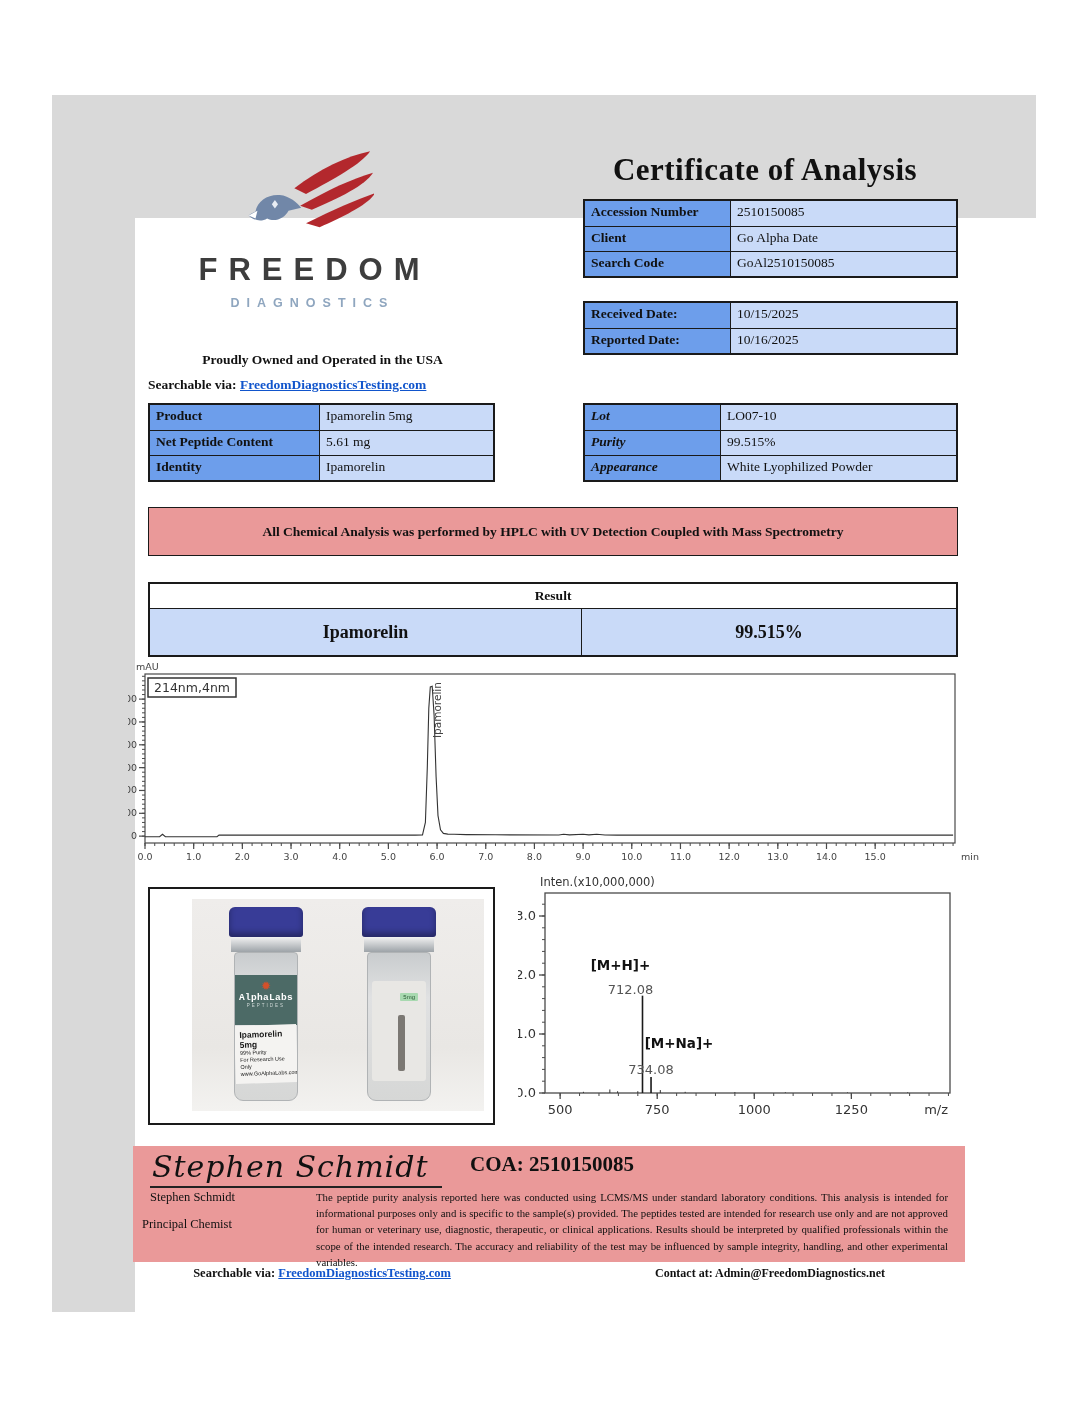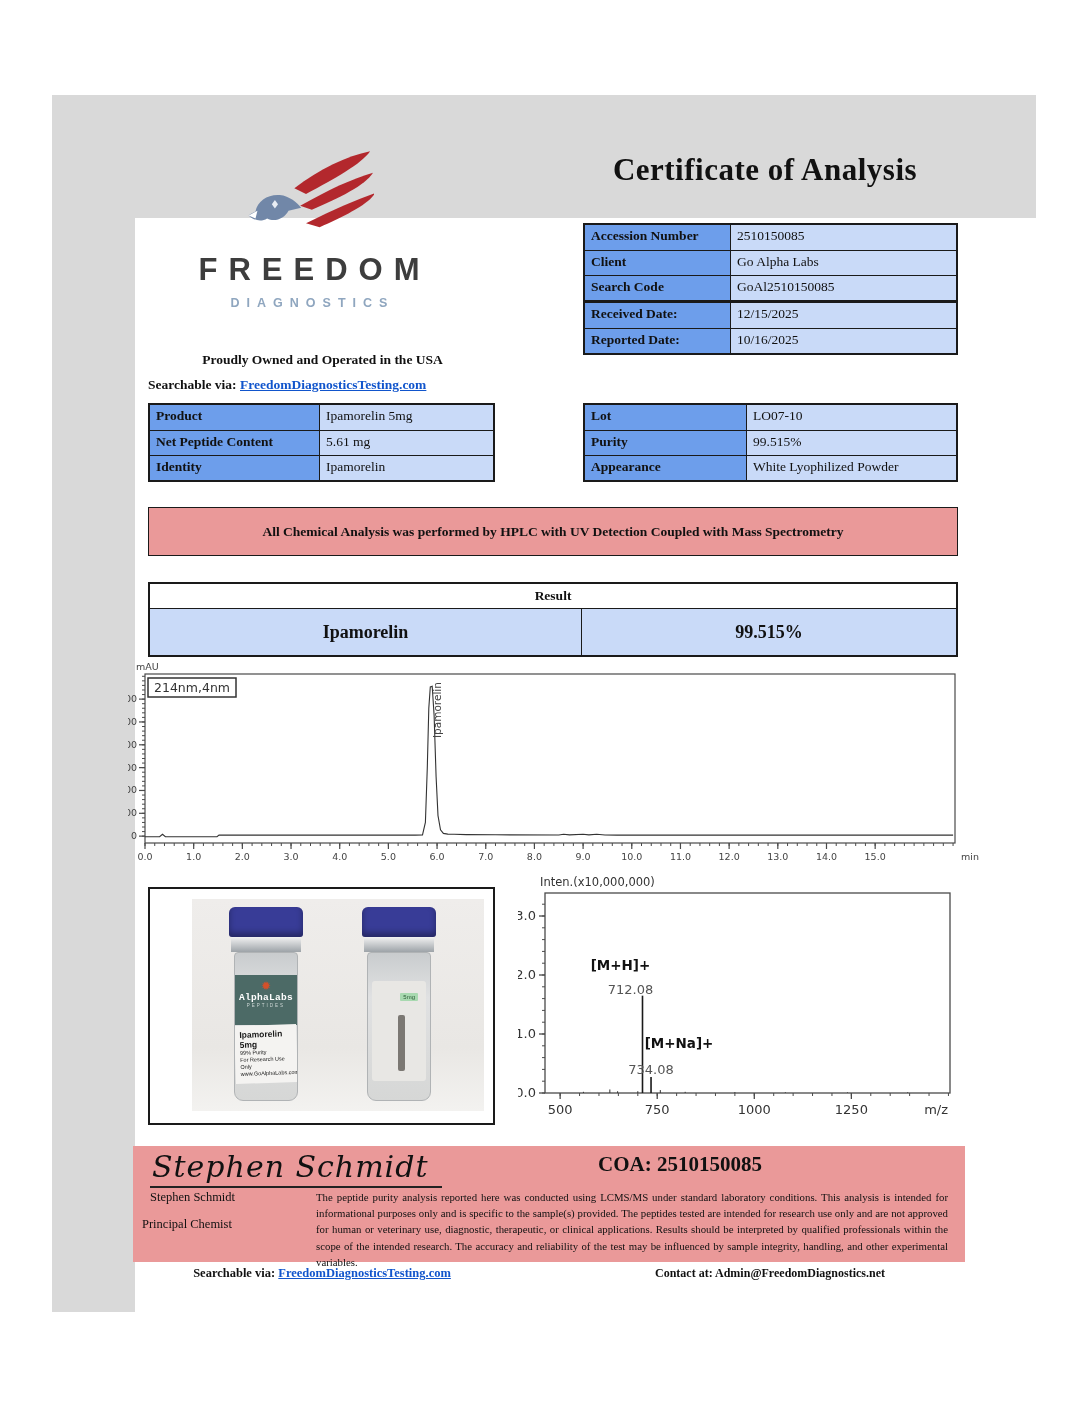--- a/index.html
+++ b/index.html
@@ -27,24 +27,24 @@
   a.lnk{color:var(--link); text-decoration:underline; cursor:pointer;}
 
   
   .tbl{border:2px solid #1a1a1a; background:#fff;}
   .t-row{display:flex; height:25px;}
   .t-row + .t-row{border-top:1.5px solid #1a1a1a;}
   .t-lab{background:var(--accent-blue); font-weight:bold; font-size:13.5px; padding:3px 0 0 6px;
          border-right:1.5px solid #1a1a1a; overflow:hidden;}
   .t-val{background:var(--light-blue); font-size:13.5px; padding:3px 0 0 6px; flex:1; overflow:hidden;}
 
-  .tbl-info{left:583px; top:199px; width:375px;margin-top:24px;} .tbl-info .t-lab{width:146px;}
+  .tbl-info{left:583px; top:199px; width:375px;} .tbl-info .t-lab{width:146px;}
   .tbl-date{left:583px; top:301px; width:375px;} .tbl-date .t-lab{width:146px;}
   .tbl-prod{left:148px; top:403px; width:347px;} .tbl-prod .t-lab{width:170px;}
-  .tbl-lot {left:583px; top:403px; width:375px;} .tbl-lot .t-lab{width:162px;}
+  .tbl-lot {left:583px; top:403px; width:375px;} .tbl-lot .t-lab{width:136px;font-style:italic;}
 
   .banner{left:148px; top:507px; width:810px; height:49px; background:var(--pink);
           border:1.5px solid #1a1a1a; display:flex; align-items:center; justify-content:center;
           font-size:13.5px; font-weight:bold; text-align:center;}
 
   .mass-tbl{left:148px; top:582px; width:810px; border:2px solid #1a1a1a;}
   .mass-head{display:flex; height:25px; background:#fff; border-bottom:1.5px solid #1a1a1a;}
   .mass-head .c1{width:432px; border-right:1.5px solid #1a1a1a;}
   .mass-head div, .mass-row div{display:flex; align-items:center; justify-content:center;}
   .mass-head div{font-size:13.5px; font-weight:bold;}
@@ -82,21 +82,21 @@
             border-radius:3px;}
   .chip{position:absolute; top:12px; right:8px; background:#a8d9b0; color:#2c5a36;
         font-family:"Liberation Sans",sans-serif; font-size:6px; padding:1px 3px; border-radius:1px;}
   .vbar{position:absolute; top:34px; left:26px; width:7px; height:56px; background:#57534e; opacity:.75;
         border-radius:2px;}
 
   
   .sig-block{left:133px; top:1146px; width:832px; height:116px; background:var(--pink);}
   .sig-script{left:150px; top:1149px; font-family:"DejaVu Serif",serif; font-style:italic;
               font-size:30px; letter-spacing:1px; border-bottom:2px solid #222; padding:0 14px 2px 2px;}
-  .coa{left:470px; top:1152px; width:420px; text-align:center; font-size:21px; font-weight:bold;}
+  .coa{left:470px; top:1152px; width:420px; text-align:left; font-size:21px; font-weight:bold;}
   .sig-name{left:150px; top:1190px; font-size:12.5px;}
   .sig-title{left:142px; top:1217px; font-size:12.5px;}
   .disclaimer{left:316px; top:1189px; width:632px; font-size:10.8px; line-height:1.5; text-align:justify;}
 
   .foot-search{left:112px; top:1266px; width:420px; text-align:center; font-size:12.5px; font-weight:bold;}
   .foot-contact{left:560px; top:1266px; width:420px; text-align:center; font-size:12px; font-weight:bold;}
 </style>
 </head>
 <body>
 
@@ -123,32 +123,32 @@
 
   <div class="abs doc-title">Certificate of Analysis</div>
 
   <div class="abs tbl tbl-info">
     <div class="t-row">
       <div class="t-lab">Accession Number</div>
       <div class="t-val">2510150085</div>
     </div>
     <div class="t-row">
       <div class="t-lab">Client</div>
-      <div class="t-val">Go Alpha Labs</div>
+      <div class="t-val">Go Alpha Date</div>
     </div>
     <div class="t-row">
       <div class="t-lab">Search Code</div>
       <div class="t-val">GoAl2510150085</div>
     </div>
   </div>
 
   <div class="abs tbl tbl-date">
     <div class="t-row">
       <div class="t-lab">Received Date:</div>
-      <div class="t-val">12/15/2025</div>
+      <div class="t-val">10/15/2025</div>
     </div>
     <div class="t-row">
       <div class="t-lab">Reported Date:</div>
       <div class="t-val">10/16/2025</div>
     </div>
   </div>
 
   <div class="abs tbl tbl-prod">
     <div class="t-row">
       <div class="t-lab">Product</div>

